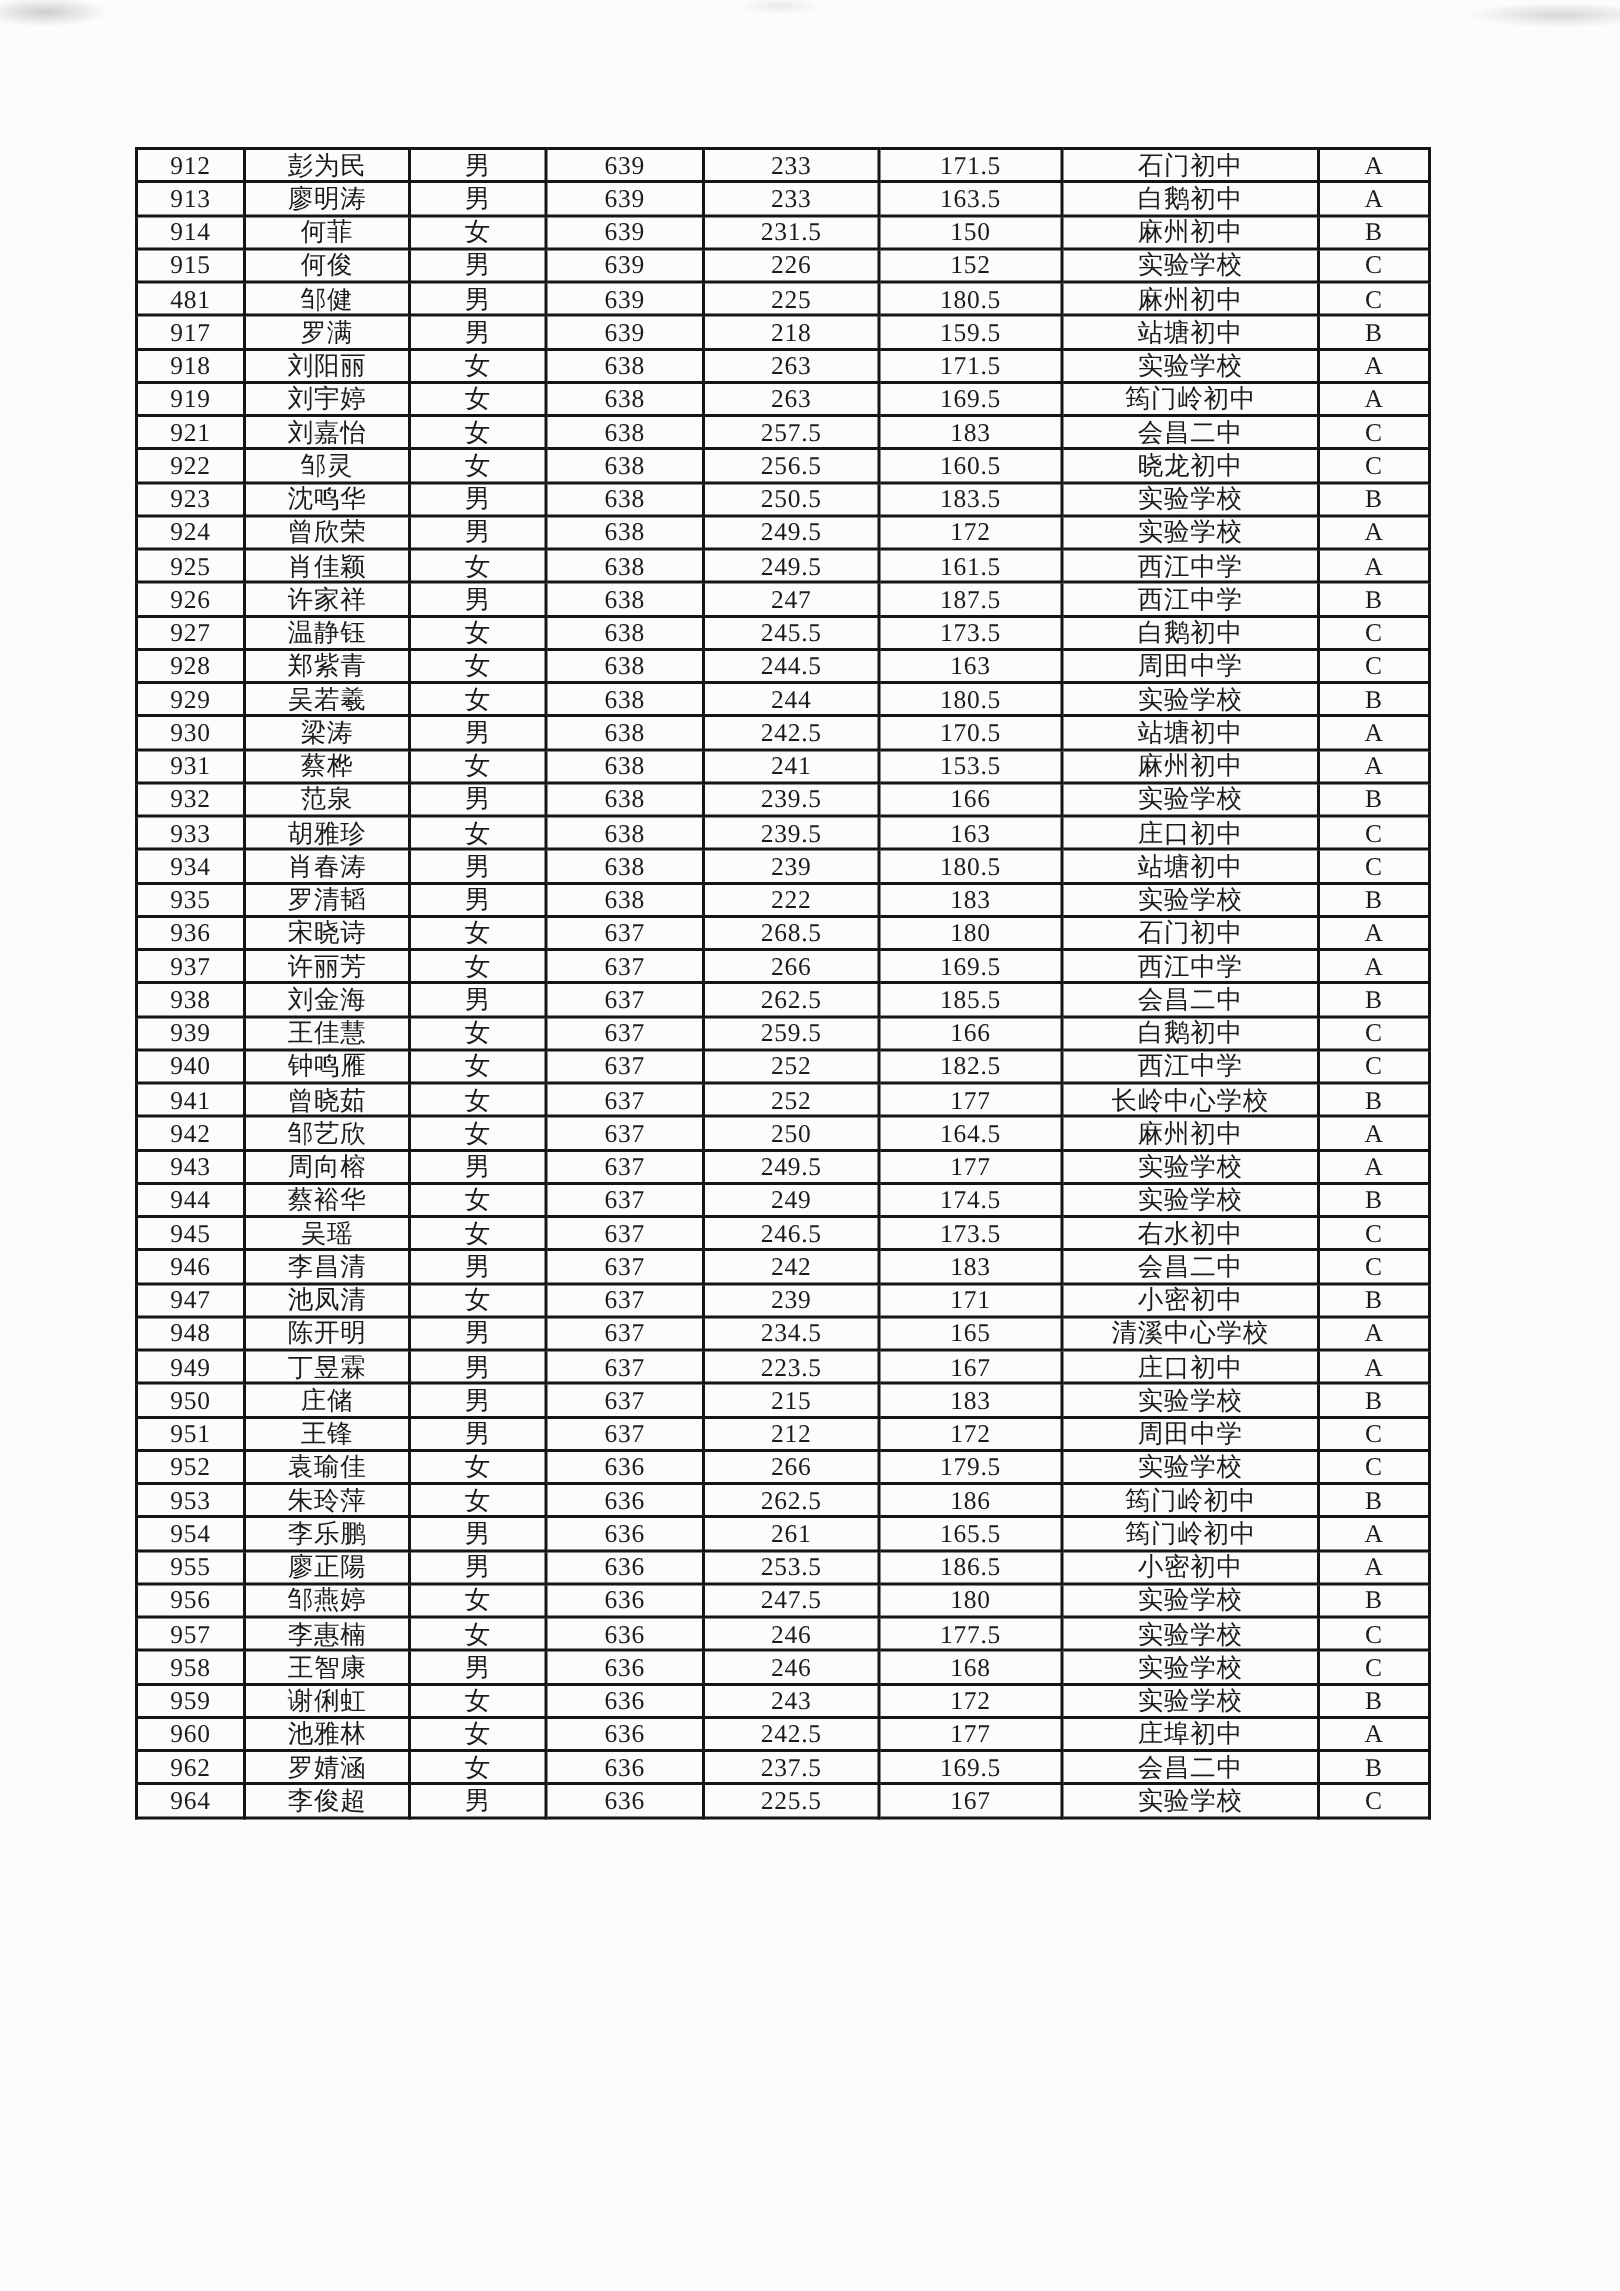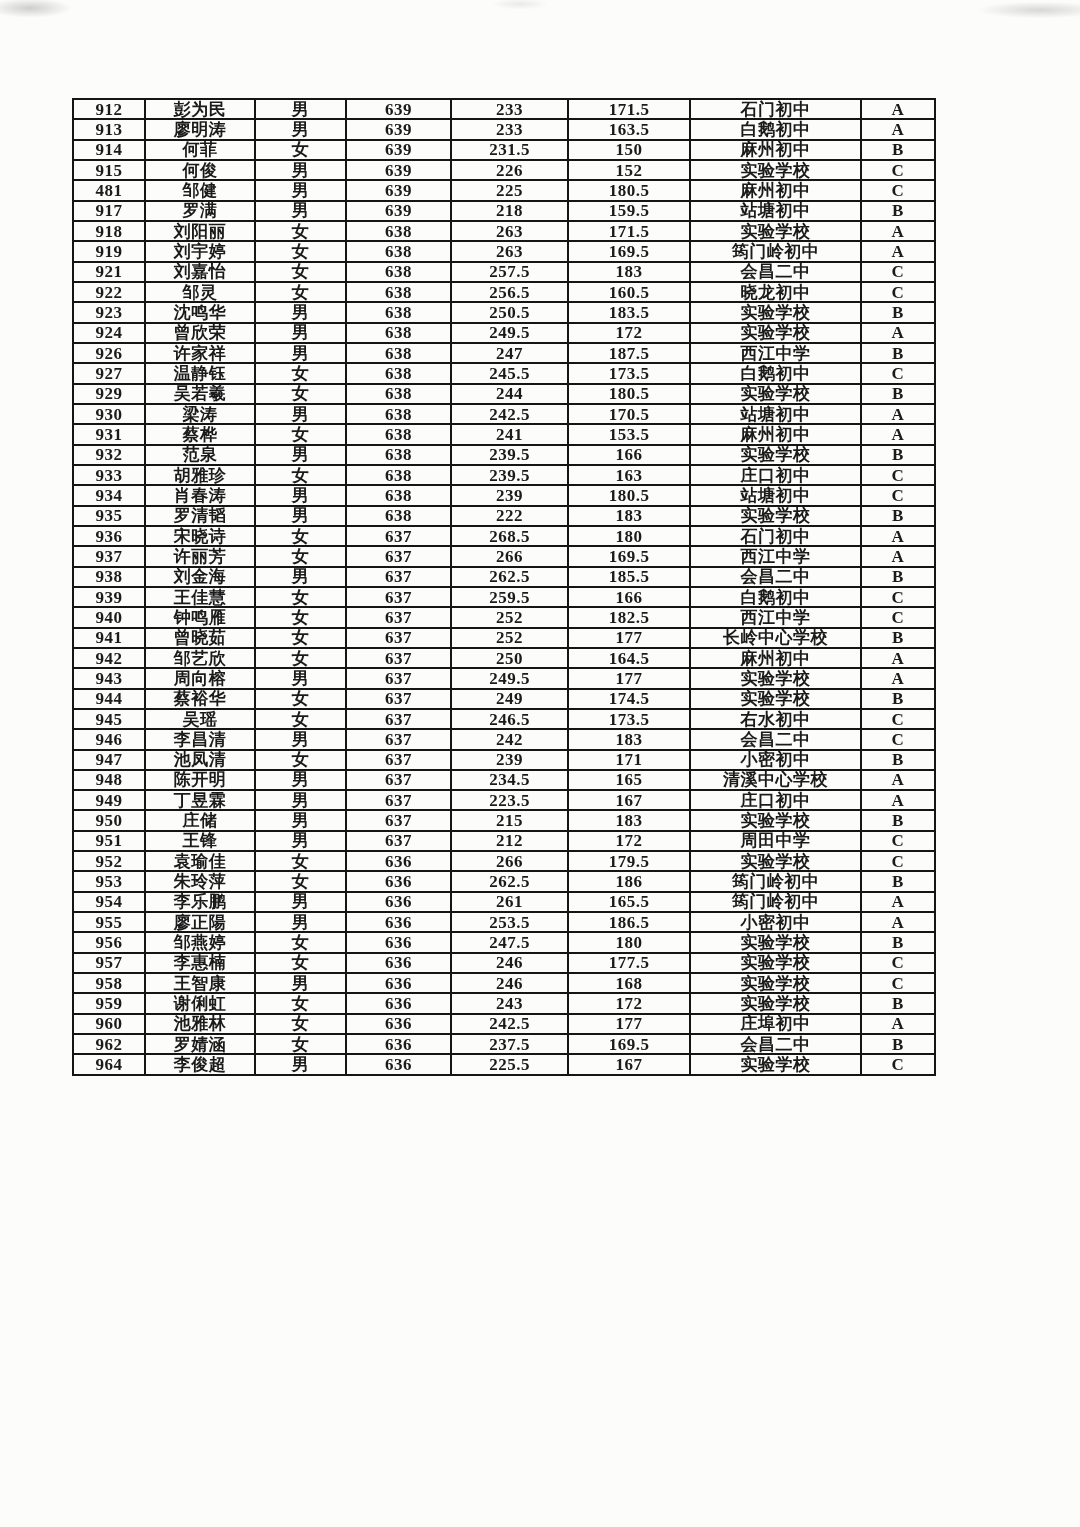--- a/index.html
+++ b/index.html
@@ -21,27 +21,26 @@
     top: 0; left: 0; right: 0;
     height: 60px;
     background:
       radial-gradient(ellipse 60px 14px at 30px 8px, rgba(120,120,120,.35), rgba(120,120,120,0) 70%),
       radial-gradient(ellipse 90px 12px at 1040px 10px, rgba(130,130,130,.30), rgba(130,130,130,0) 70%),
       radial-gradient(ellipse 40px 8px at 520px 4px, rgba(150,150,150,.18), rgba(150,150,150,0) 70%);
     pointer-events: none;
   }
   table.results {
     position: absolute;
-    left: 72px;
+    left: 90px;
     top: 98px;
     width: 862px;
-    height: 978px;
+    height: 1115px;
     border-collapse: collapse;
     table-layout: fixed;
-    font-weight: bold;
   }
   table.results td {
     border: 2px solid #151515;
     text-align: center;
     vertical-align: middle;
     font-size: 17px;
     line-height: 1;
     padding: 0;
     white-space: nowrap;
     overflow: hidden;
@@ -187,37 +186,57 @@
         <td>924</td>
         <td>曾欣荣</td>
         <td>男</td>
         <td>638</td>
         <td>249.5</td>
         <td>172</td>
         <td>实验学校</td>
         <td>A</td>
       </tr>
       <tr>
+        <td>925</td>
+        <td>肖佳颖</td>
+        <td>女</td>
+        <td>638</td>
+        <td>249.5</td>
+        <td>161.5</td>
+        <td>西江中学</td>
+        <td>A</td>
+      </tr>
+      <tr>
         <td>926</td>
         <td>许家祥</td>
         <td>男</td>
         <td>638</td>
         <td>247</td>
         <td>187.5</td>
         <td>西江中学</td>
         <td>B</td>
       </tr>
       <tr>
         <td>927</td>
         <td>温静钰</td>
         <td>女</td>
         <td>638</td>
         <td>245.5</td>
         <td>173.5</td>
         <td>白鹅初中</td>
+        <td>C</td>
+      </tr>
+      <tr>
+        <td>928</td>
+        <td>郑紫青</td>
+        <td>女</td>
+        <td>638</td>
+        <td>244.5</td>
+        <td>163</td>
+        <td>周田中学</td>
         <td>C</td>
       </tr>
       <tr>
         <td>929</td>
         <td>吴若羲</td>
         <td>女</td>
         <td>638</td>
         <td>244</td>
         <td>180.5</td>
         <td>实验学校</td>

